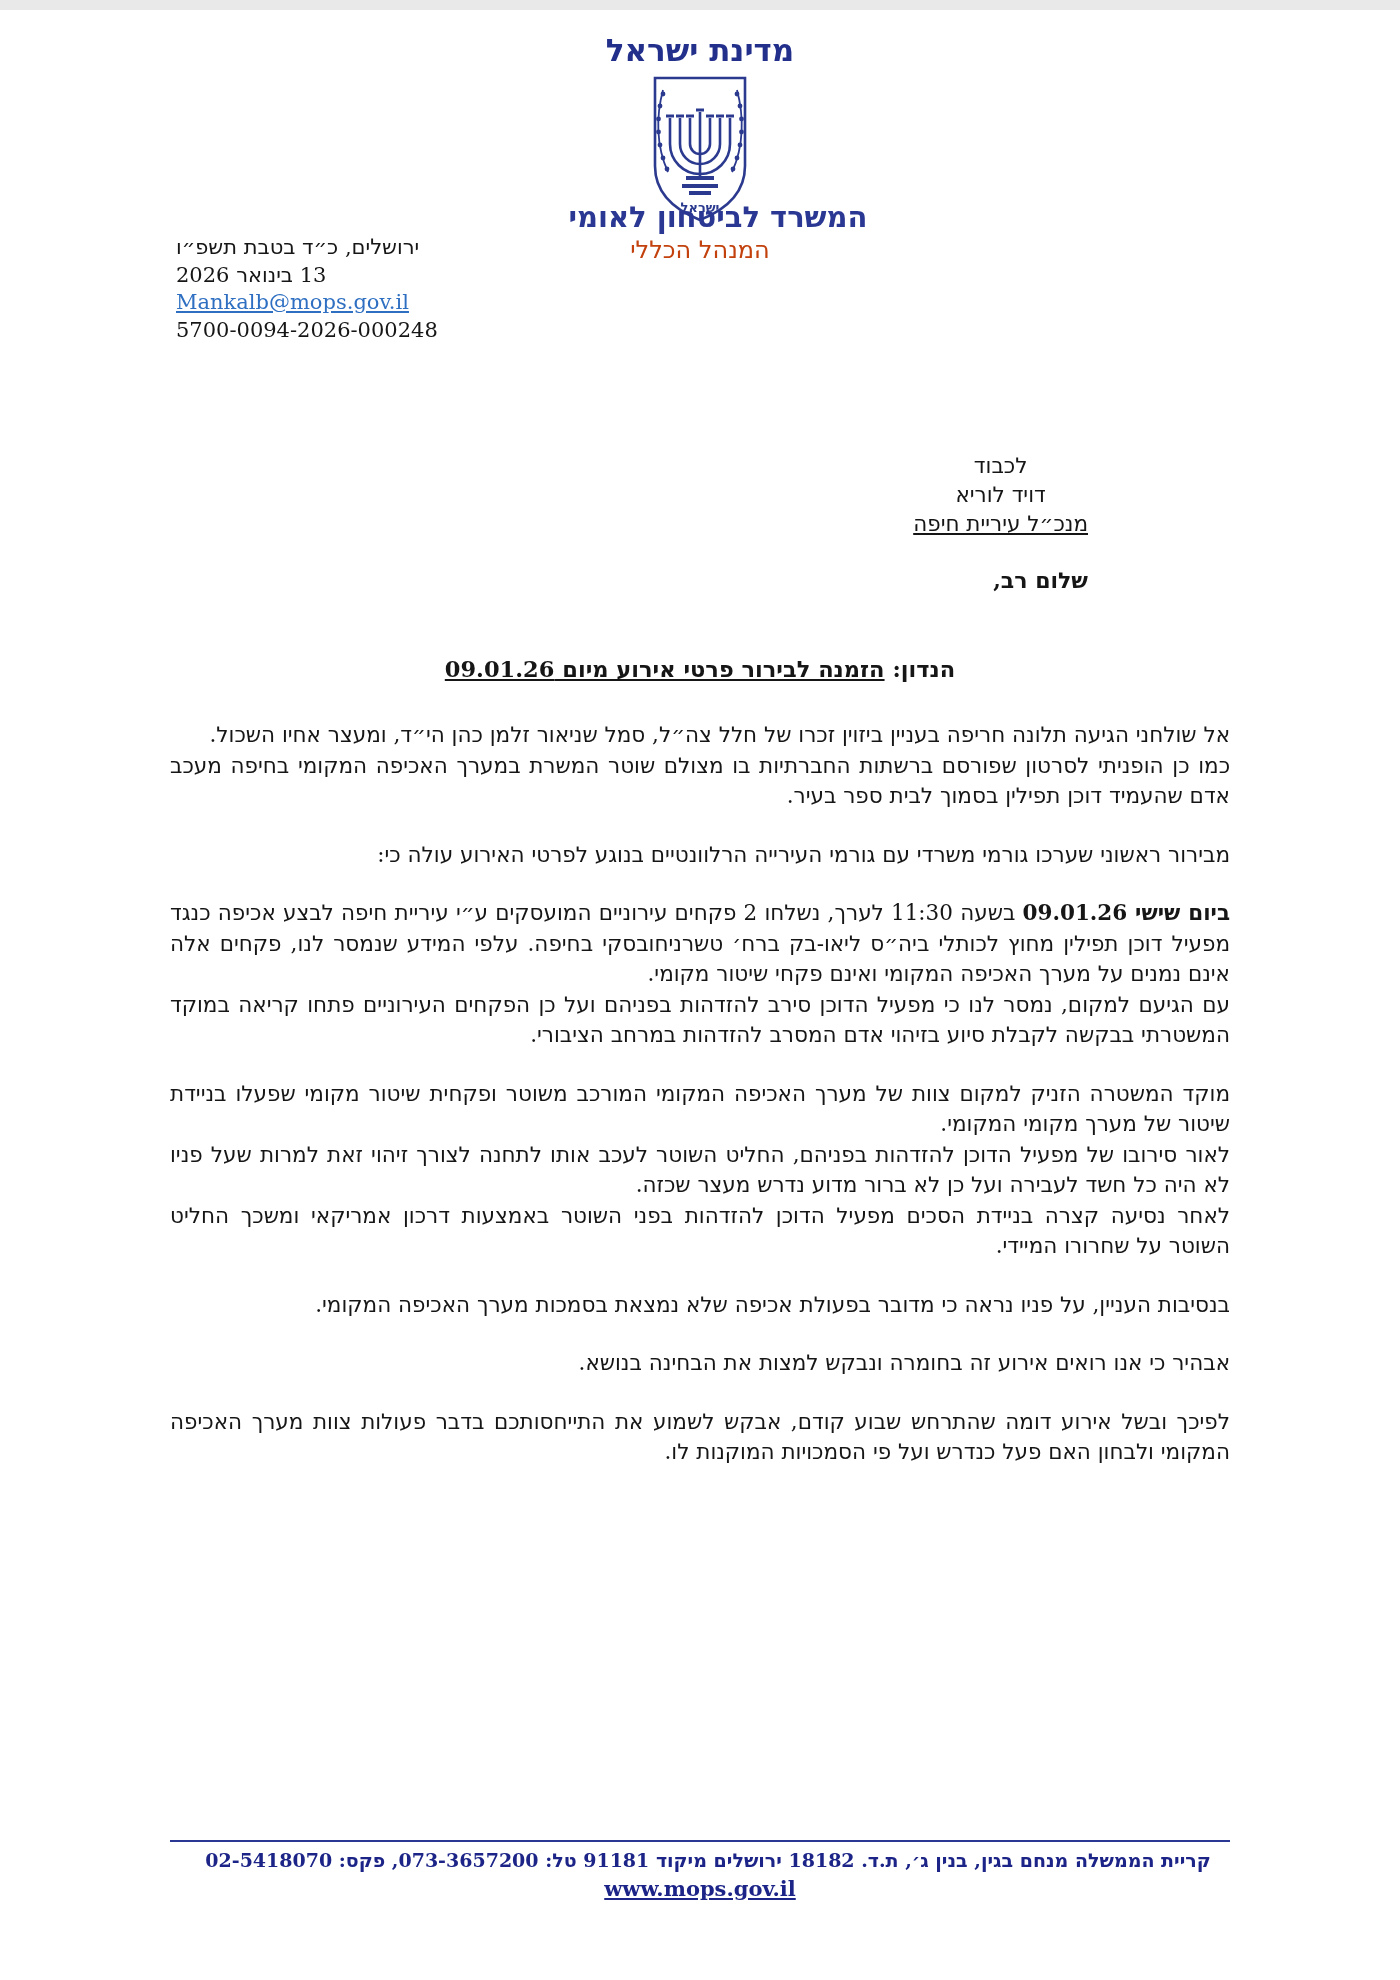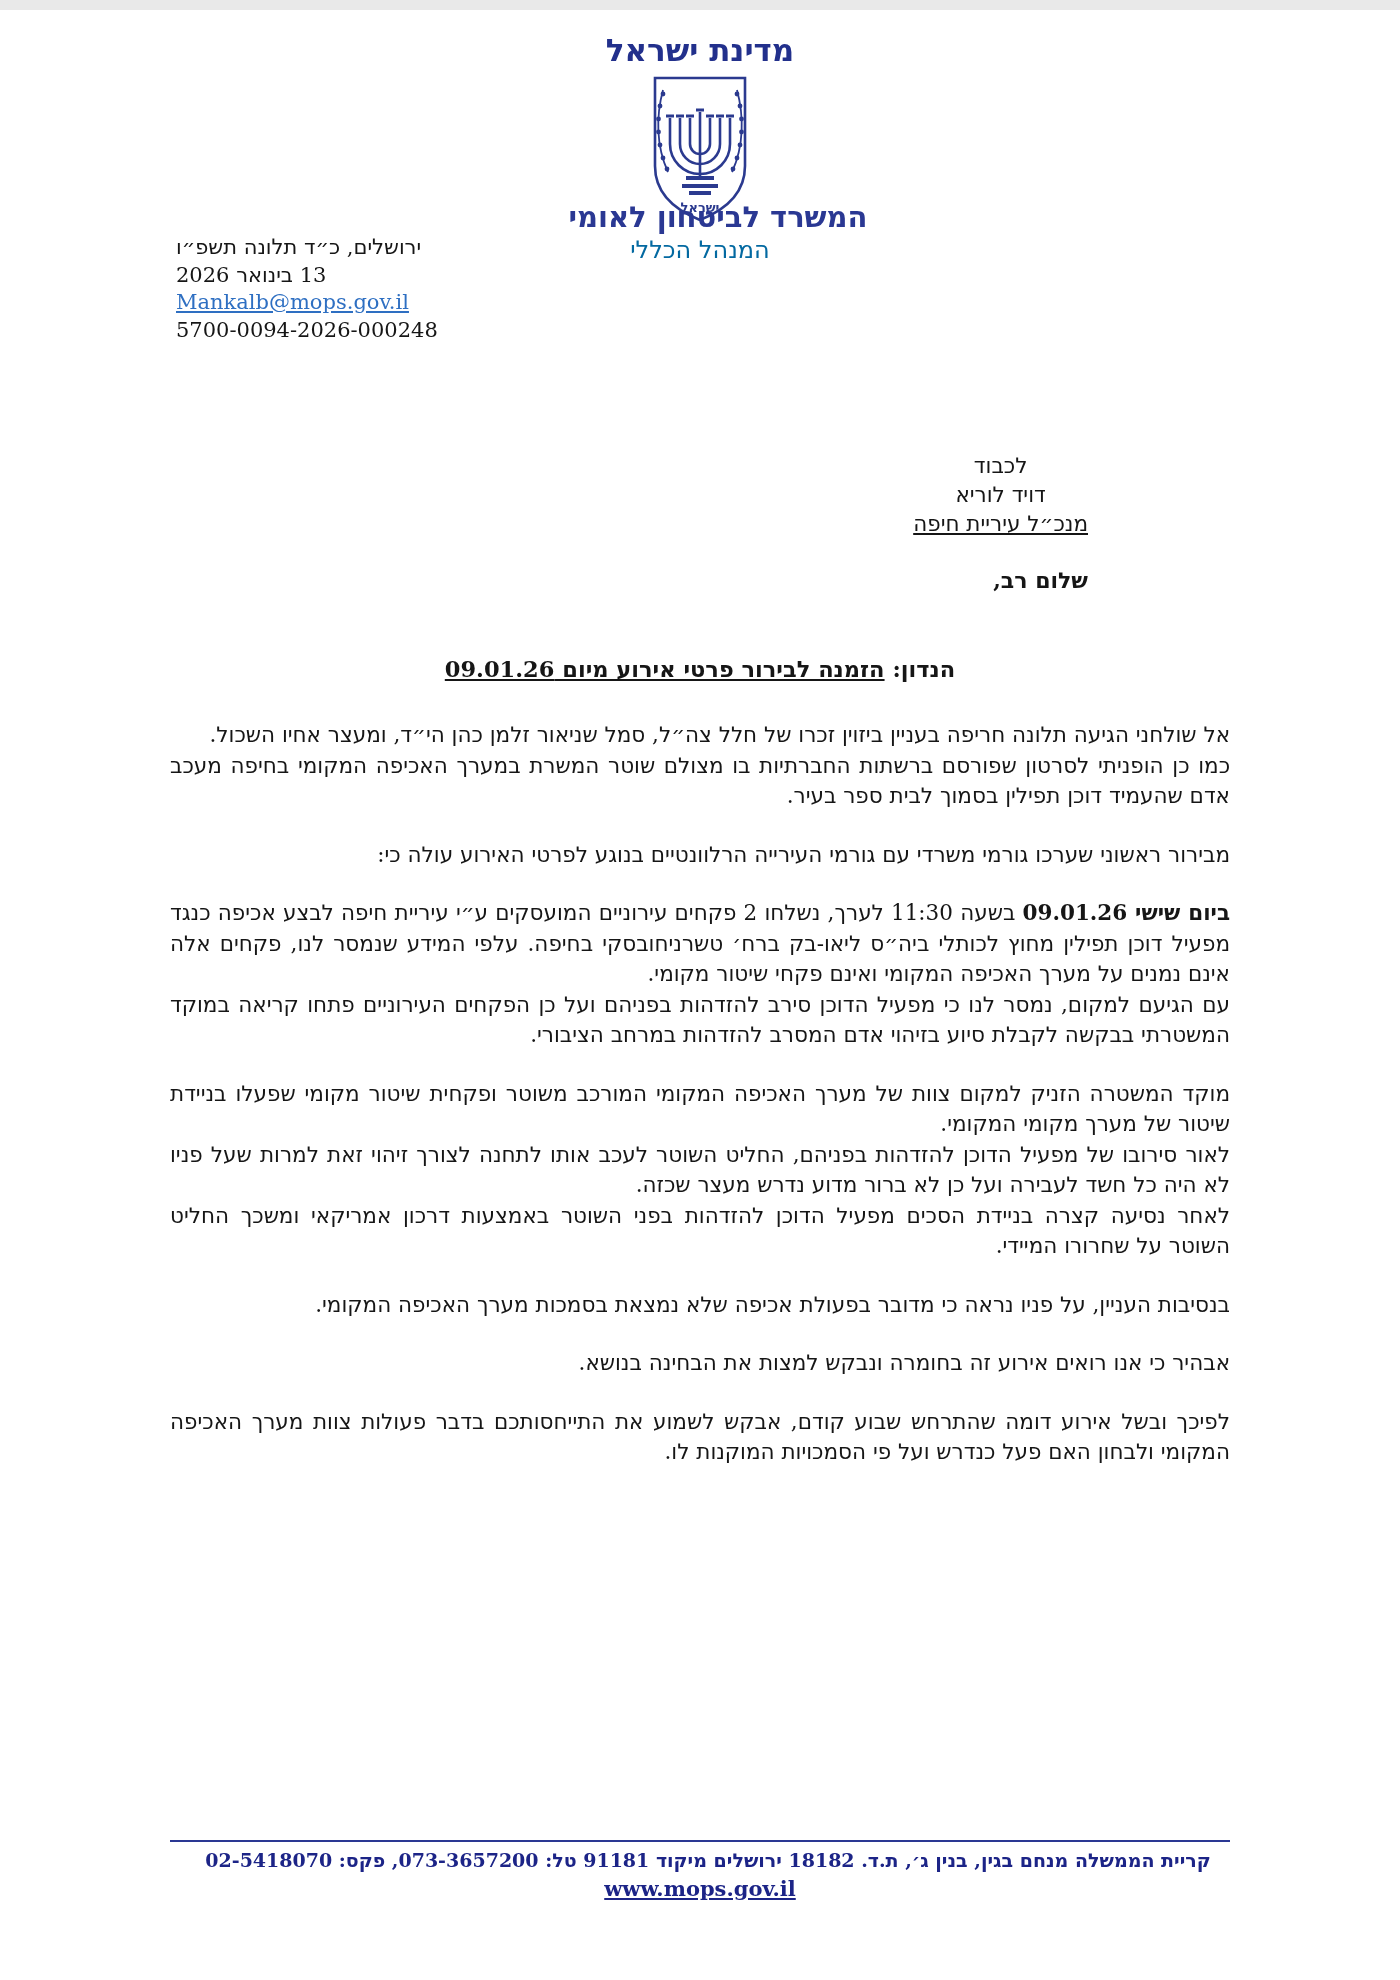--- a/index.html
+++ b/index.html
@@ -11,21 +11,21 @@
     background:#ffffff;
     font-family:"DejaVu Serif","DejaVu Sans",serif;
     color:#161616;
     overflow:hidden;
   }
   .abs-center{position:absolute;left:0;right:0;text-align:center;}
 
   .state-name{top:22px;font-size:31px;font-weight:bold;color:#22308c;direction:rtl;}
   .emblem-wrap{top:64px;}
   .ministry-name{top:190px;font-size:29px;font-weight:bold;color:#2a3893;direction:rtl;padding-left:36px;}
-  .office-name{top:226px;font-size:24px;color:#0369a1;direction:rtl;}
+  .office-name{top:226px;font-size:24px;color:#c2410c;direction:rtl;}
 
   .meta-block{
     position:absolute;left:176px;top:224px;
     direction:rtl;text-align:left;
     font-size:21px;line-height:27.5px;
   }
   .meta-line{display:block;}
   .email-link{color:#2e6fc2;text-decoration:underline;cursor:pointer;}
   .ref-number{direction:ltr;display:block;}
 
@@ -113,21 +113,21 @@
         <path d="M47,104 h28 M43,112 h36 M50,119 h22" stroke-width="4"></path>
       </g>
       <text x="61" y="138" text-anchor="middle" font-size="13" font-weight="bold" fill="#2b3a8f" font-family="DejaVu Sans, sans-serif">ישראל</text>
     </svg>
   </div>
 
   <div class="abs-center ministry-name">המשרד לביטחון לאומי</div>
   <div class="abs-center office-name">המנהל הכללי</div>
 
   <div class="meta-block">
-    <span class="meta-line">ירושלים, כ״ד תלונה תשפ״ו</span>
+    <span class="meta-line">ירושלים, כ״ד בטבת תשפ״ו</span>
     <span class="meta-line">13 בינואר 2026</span>
     <span class="meta-line"><a class="email-link">Mankalb@mops.gov.il</a></span>
     <span class="ref-number">5700-0094-2026-000248</span>
   </div>
 
   <div class="recipient-block">
     <span class="recipient-line">לכבוד</span>
     <span class="recipient-line">דויד לוריא</span>
     <span class="recipient-line recipient-title">מנכ״ל עיריית חיפה</span>
   </div>

